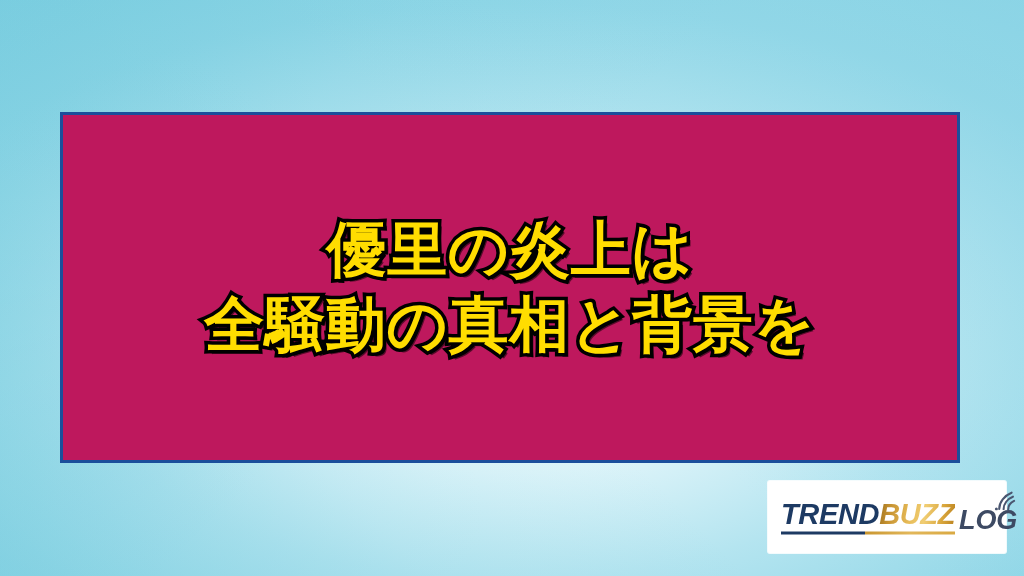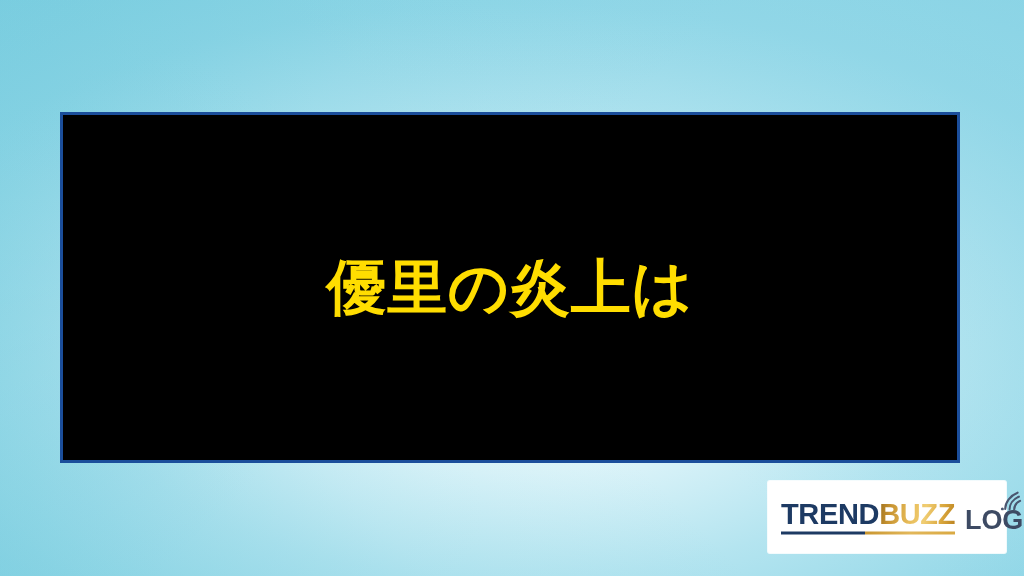--- a/index.html
+++ b/index.html
@@ -63,21 +63,21 @@
         rgba(255,255,255,0.00) 47%);
   }
 
   
   .title-card {
     position: absolute;
     left: 60px;
     top: 112px;
     width: 900px;
     height: 351px;
-    background: #000000;
+    background: #be185d;
     border: 3px solid #1b4e9b;
     box-sizing: border-box;
   }
 
   .title-lines {
     position: absolute;
     left: 0;
     right: 0;
     top: 50%;
     transform: translateY(-50%);
@@ -104,20 +104,21 @@
   
   .logo-plate {
     position: absolute;
     left: 768px;
     top: 481px;
     width: 238px;
     height: 72px;
     background: #ffffff;
     border-radius: 2px;
     box-shadow: 0 0 0 1px rgba(255,255,255,0.85);
+    font-style: italic;
   }
 
   .logo-inner {
     position: absolute;
     left: 0;
     right: 0;
     top: 50%;
     transform: translateY(-50%);
     padding: 0 13px;
   }
@@ -156,21 +157,21 @@
     display: block;
     height: 3px;
     margin-top: 3px;
     background-image: linear-gradient(90deg,
       #1d3a63 0%, #1d3a63 48%,
       #c9962f 48%, #e2b75a 74%, #d9a942 100%);
   }
 
   .logo-log-wrap {
     position: relative;
-    margin-left: 10px;
+    margin-left: 4px;
     padding-bottom: 1px;
   }
 
   .logo-log {
     font-family: "Liberation Sans", "DejaVu Sans", sans-serif;
     font-weight: 600;
     font-size: 27px;
     letter-spacing: -0.005em;
     color: #3d4a63;
     line-height: 1;
@@ -192,20 +193,21 @@
 
   <div class="bg-base"></div>
   <div class="bg-glow"></div>
   <div class="bg-tint-tl"></div>
   <div class="bg-tint-tr"></div>
   <div class="bg-tint-bl"></div>
 
   <div class="title-card">
     <div class="title-lines">
       <span class="title-line">優里の炎上は</span>
+      <span class="title-line">全騒動の真相と背景を</span>
     </div>
   </div>
 
   <div class="logo-plate">
     <div class="logo-inner">
       <div class="logo-row">
 
         <span class="logo-wordblock">
           <span class="logo-words"><span class="w-trend">TREND</span><span class="w-buzz">BUZZ</span></span>
           <span class="logo-rule"></span>

